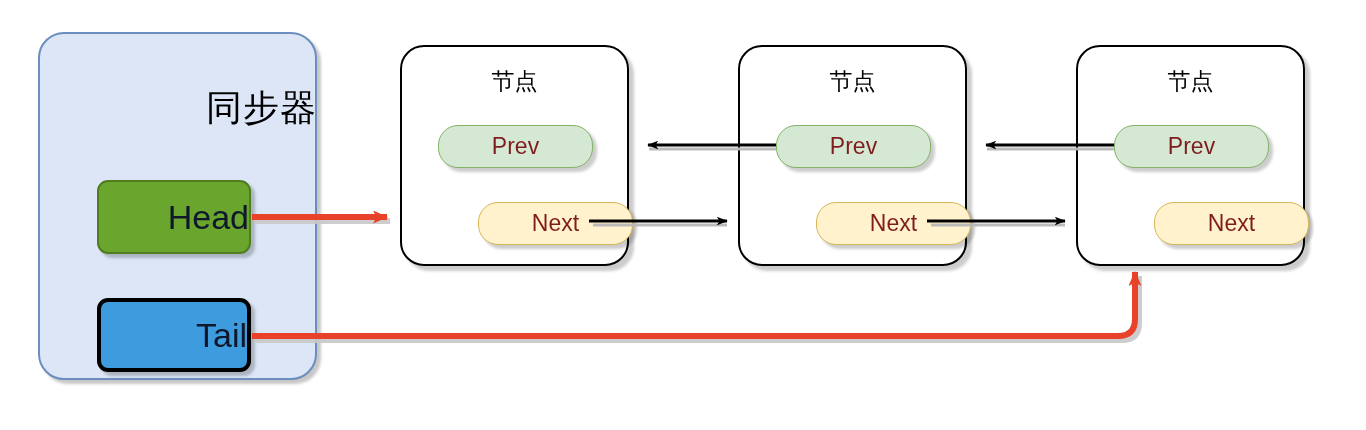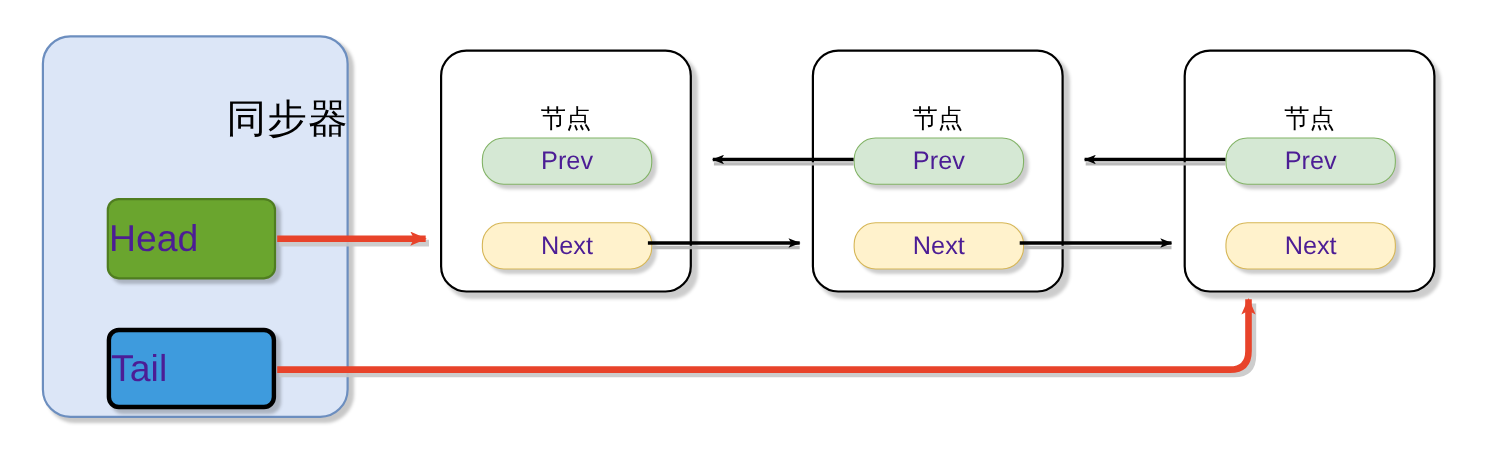--- a/index.html
+++ b/index.html
@@ -46,22 +46,22 @@
   }
 
   
   .ht-btn {
     width: 154px;
     height: 74px;
     border-radius: 11px;
     box-sizing: border-box;
     display: flex;
     align-items: center;
-    justify-content: flex-start;
-    color: #4c1d95;
+    justify-content: flex-end;
+    color: #0f172a;
     font-size: 34px;
     box-shadow: 4px 4px 3px rgba(0,0,0,0.22);
   }
   .head-btn {
     left: 97px;
     top: 180px;
     background: #6aa52e;
     border: 2px solid #4f7d20;
   }
   .tail-btn {
@@ -86,46 +86,46 @@
   .node-2 { left: 738px; }
   .node-3 { left: 1076px; }
 
   .node-title {
     top: 66px;
     width: 229px;
     text-align: center;
     font-size: 23px;
     color: #000000;
     line-height: 30px;
-    margin-top: 26px;
   }
   .nt-1 { left: 400px; }
   .nt-2 { left: 738px; }
   .nt-3 { left: 1076px; }
 
   
   .slot {
     width: 155px;
     height: 43px;
     border-radius: 20px;
     box-sizing: border-box;
     display: flex;
     align-items: center;
     justify-content: center;
     font-size: 23px;
-    color: #4c1d95;
+    color: #7f1d1d;
     box-shadow: 4px 4px 3px rgba(0,0,0,0.20);
   }
   .slot-prev {
     background: #d5e8d4;
     border: 1.6px solid #82b366;
   }
   .slot-next {
     background: #fff2cc;
     border: 1.6px solid #d6b656;
+    margin-left: 40px;
   }
   .prev-1 { left: 438px; top: 125px; }
   .prev-2 { left: 776px; top: 125px; }
   .prev-3 { left: 1114px; top: 125px; }
   .next-1 { left: 438px; top: 202px; }
   .next-2 { left: 776px; top: 202px; }
   .next-3 { left: 1114px; top: 202px; }
 
   
   #arrow-layer {

